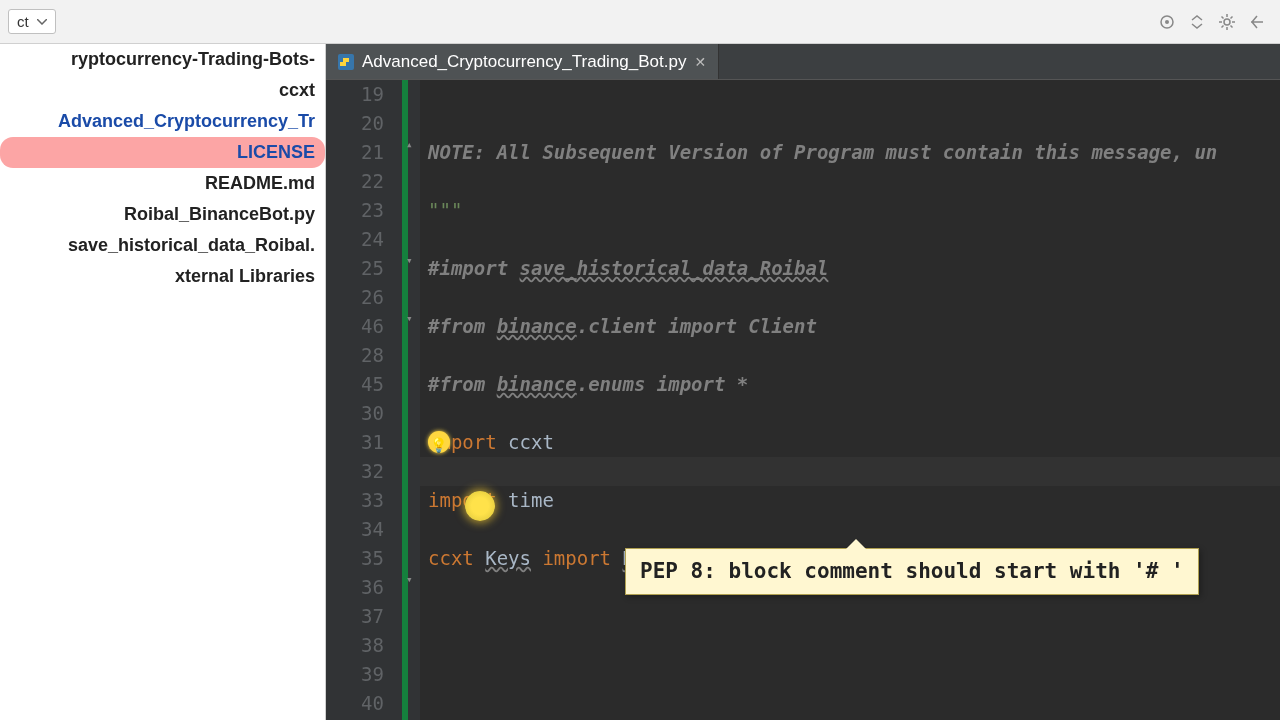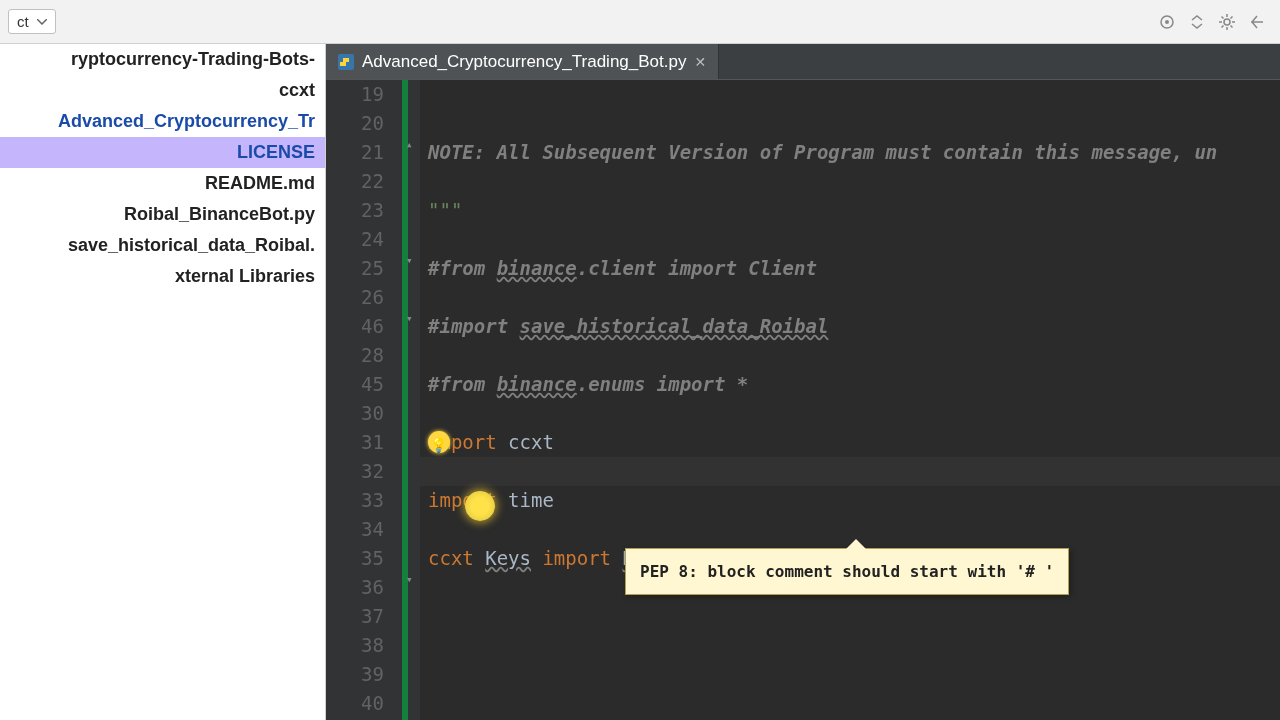--- a/index.html
+++ b/index.html
@@ -9,21 +9,21 @@
 .proj-dd { display: flex; align-items: center; background: #fff; border: 1px solid #c0c0c0; padding: 3px 8px; border-radius: 3px; font-size: 15px; color: #333; }
 .proj-dd .chev { margin-left: 8px; }
 .tb-spacer { flex: 1; }
 .tb-icon { width: 26px; height: 26px; display: flex; align-items: center; justify-content: center; color: #666; margin: 0 2px; cursor: pointer; }
 
 .main { display: flex; height: calc(720px - 44px); }
 
 .sidebar { width: 326px; background: #fff; border-right: 1px solid #d0d0d0; overflow: hidden; text-align: right; }
 .tree-item { padding: 5px 10px 5px 20px; font-size: 18px; font-weight: 600; color: #222; white-space: nowrap; cursor: pointer; }
 .tree-item.root { padding-left: 0; }
-.tree-item.selected { background: #c4b5fd; color: #1a4ba8; }
+.tree-item.selected { background: #fca5a5; color: #1a4ba8; border-radius: 13px; }
 .tree-item.accent { color: #1a4ba8; }
 
 .editor-wrap { flex: 1; display: flex; flex-direction: column; background: #2b2b2b; }
 .tabbar { height: 36px; background: #3c3f41; display: flex; align-items: stretch; border-bottom: 1px solid #555; }
 .tab { display: flex; align-items: center; padding: 0 12px; background: #515658; color: #bbbbbb; border-right: 1px solid #333; gap: 8px; }
 .tab.active { background: #4e5254; color: #fff; }
 .tab .pyicon { width: 16px; height: 16px; }
 .tab-label { font-size: 17px; font-weight: 500; white-space: nowrap; }
 .tab-close { color: #bbb; cursor: pointer; }
 
@@ -38,21 +38,21 @@
 .c-kw { color: #cc7832; font-weight: 500; }
 .c-str { color: #6a8759; }
 .c-wavy { text-decoration: underline wavy #808080; }
 .hl-line { position: absolute; left: 0; right: 0; height: 29px; background: #323232; z-index: 0; }
 
 .bulb { position: absolute; width: 22px; height: 22px; background: #ffd740; border-radius: 50%; z-index: 5; box-shadow: 0 0 4px #ffd740; }
 .bulb::after { content: "💡"; font-size: 14px; position: absolute; left: 2px; top: 0; }
 
 .cursor-dot { position: absolute; width: 30px; height: 30px; background: radial-gradient(circle,#ffe24a 40%,#d8c23a 100%); border-radius: 50%; z-index: 6; box-shadow: 0 0 8px 2px rgba(255,210,50,0.6); }
 
-.tooltip { position: absolute; background: #fff7d1; border: 1px solid #b0a050; padding: 8px 14px; font-size: 16px; font-weight: 700; color: #222; z-index: 10; box-shadow: 2px 2px 6px rgba(0,0,0,0.3); white-space: nowrap; }
+.tooltip { position: absolute; background: #fff7d1; border: 1px solid #b0a050; padding: 8px 14px; font-size: 21px; font-weight: 700; color: #222; z-index: 10; box-shadow: 2px 2px 6px rgba(0,0,0,0.3); white-space: nowrap; }
 .tooltip::before { content: ""; position: absolute; top: -10px; left: 220px; border: 10px solid transparent; border-bottom-color: #fff7d1; border-top: none; }
 
 svg { display: block; }
 </style>
 </head>
 <body>
 
 <div class="toolbar">
   <div class="proj-dd">
     <span>ct</span>
@@ -142,22 +142,22 @@
       <div class="foldcol">
         <span class="fold-mark" style="top:58px">▴</span>
         <span class="fold-mark" style="top:174px">▾</span>
         <span class="fold-mark" style="top:232px">▾</span>
         <span class="fold-mark" style="top:493px">▾</span>
       </div>
       <div class="code">
         <div class="hl-line" style="top:377px"></div>
 <span class="ln"><span class="c-comment">NOTE: All Subsequent Version of Program must contain this message, un</span></span>
 <span class="ln"><span class="c-str">"""</span></span>
+<span class="ln"><span class="c-comment">#import </span><span class="c-comment c-wavy">save_historical_data_Roibal</span></span>
 <span class="ln"><span class="c-comment">#from </span><span class="c-comment c-wavy">binance</span><span class="c-comment">.client import Client</span></span>
-<span class="ln"><span class="c-comment">#import </span><span class="c-comment c-wavy">save_historical_data_Roibal</span></span>
 <span class="ln"><span class="c-comment">#from </span><span class="c-comment c-wavy">binance</span><span class="c-comment">.enums import *</span></span>
 <span class="ln"><span class="c-kw">import</span><span> ccxt</span></span>
 <span class="ln"><span class="c-kw">import</span><span> time</span></span>
 <span class="ln"><span class="c-kw">ccxt </span><span class="c-wavy">Keys</span><span class="c-kw"> import </span><span class="c-wavy">Key1</span></span>
 <span class="ln"> </span>
 <span class="ln"></span>
 
 
 
 

